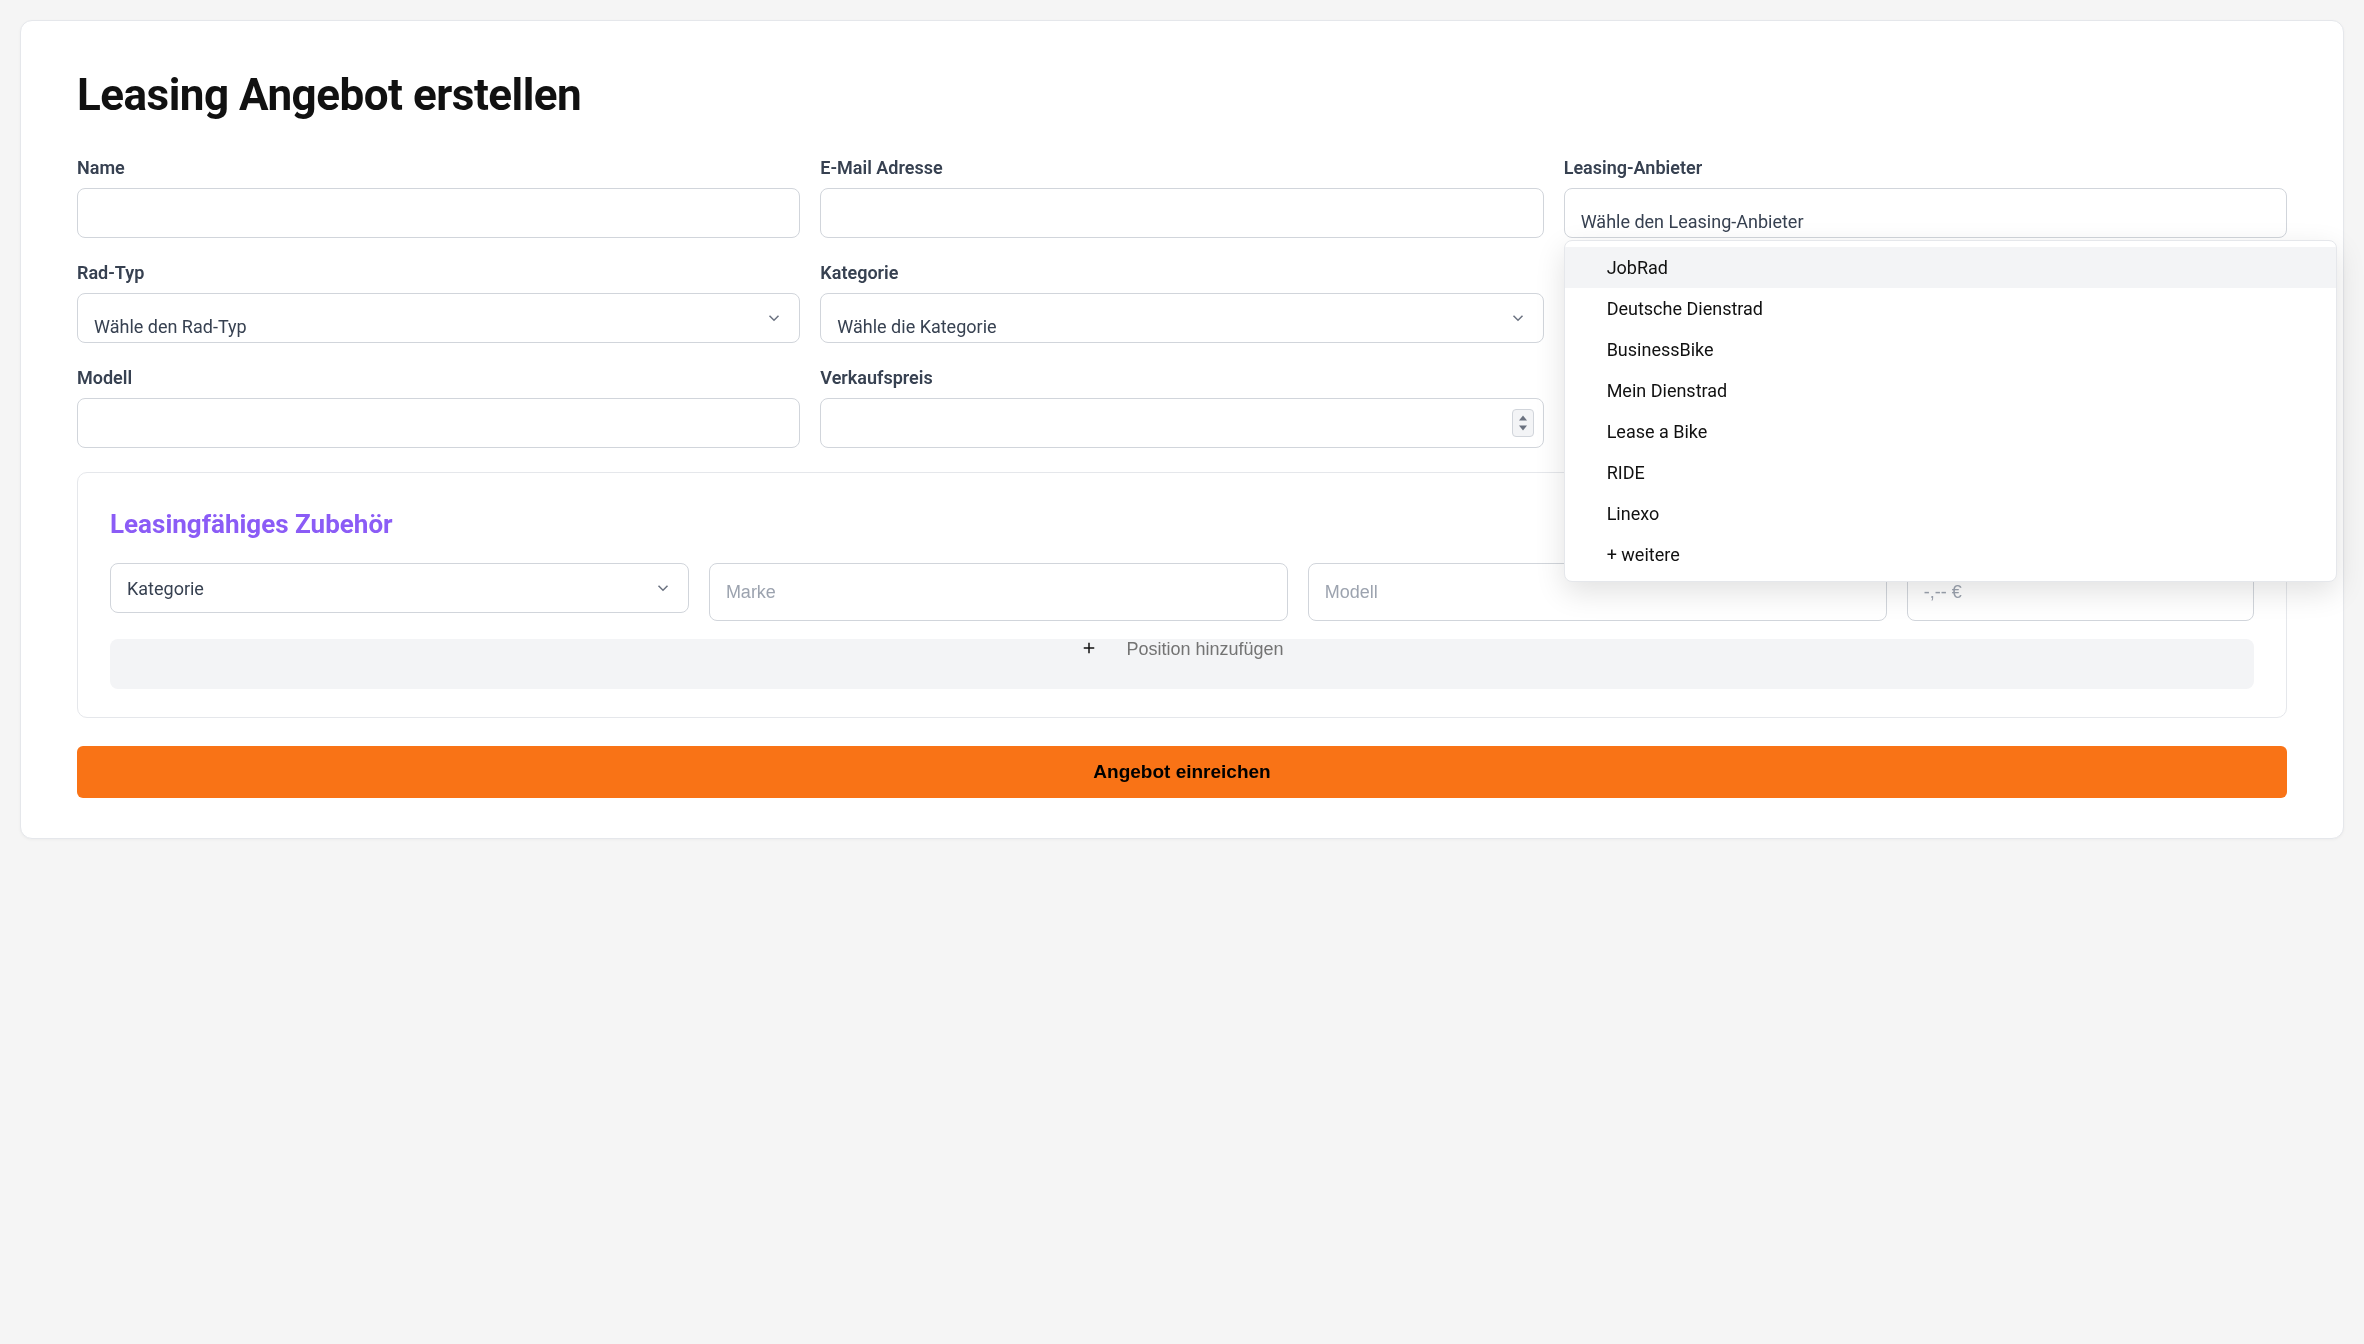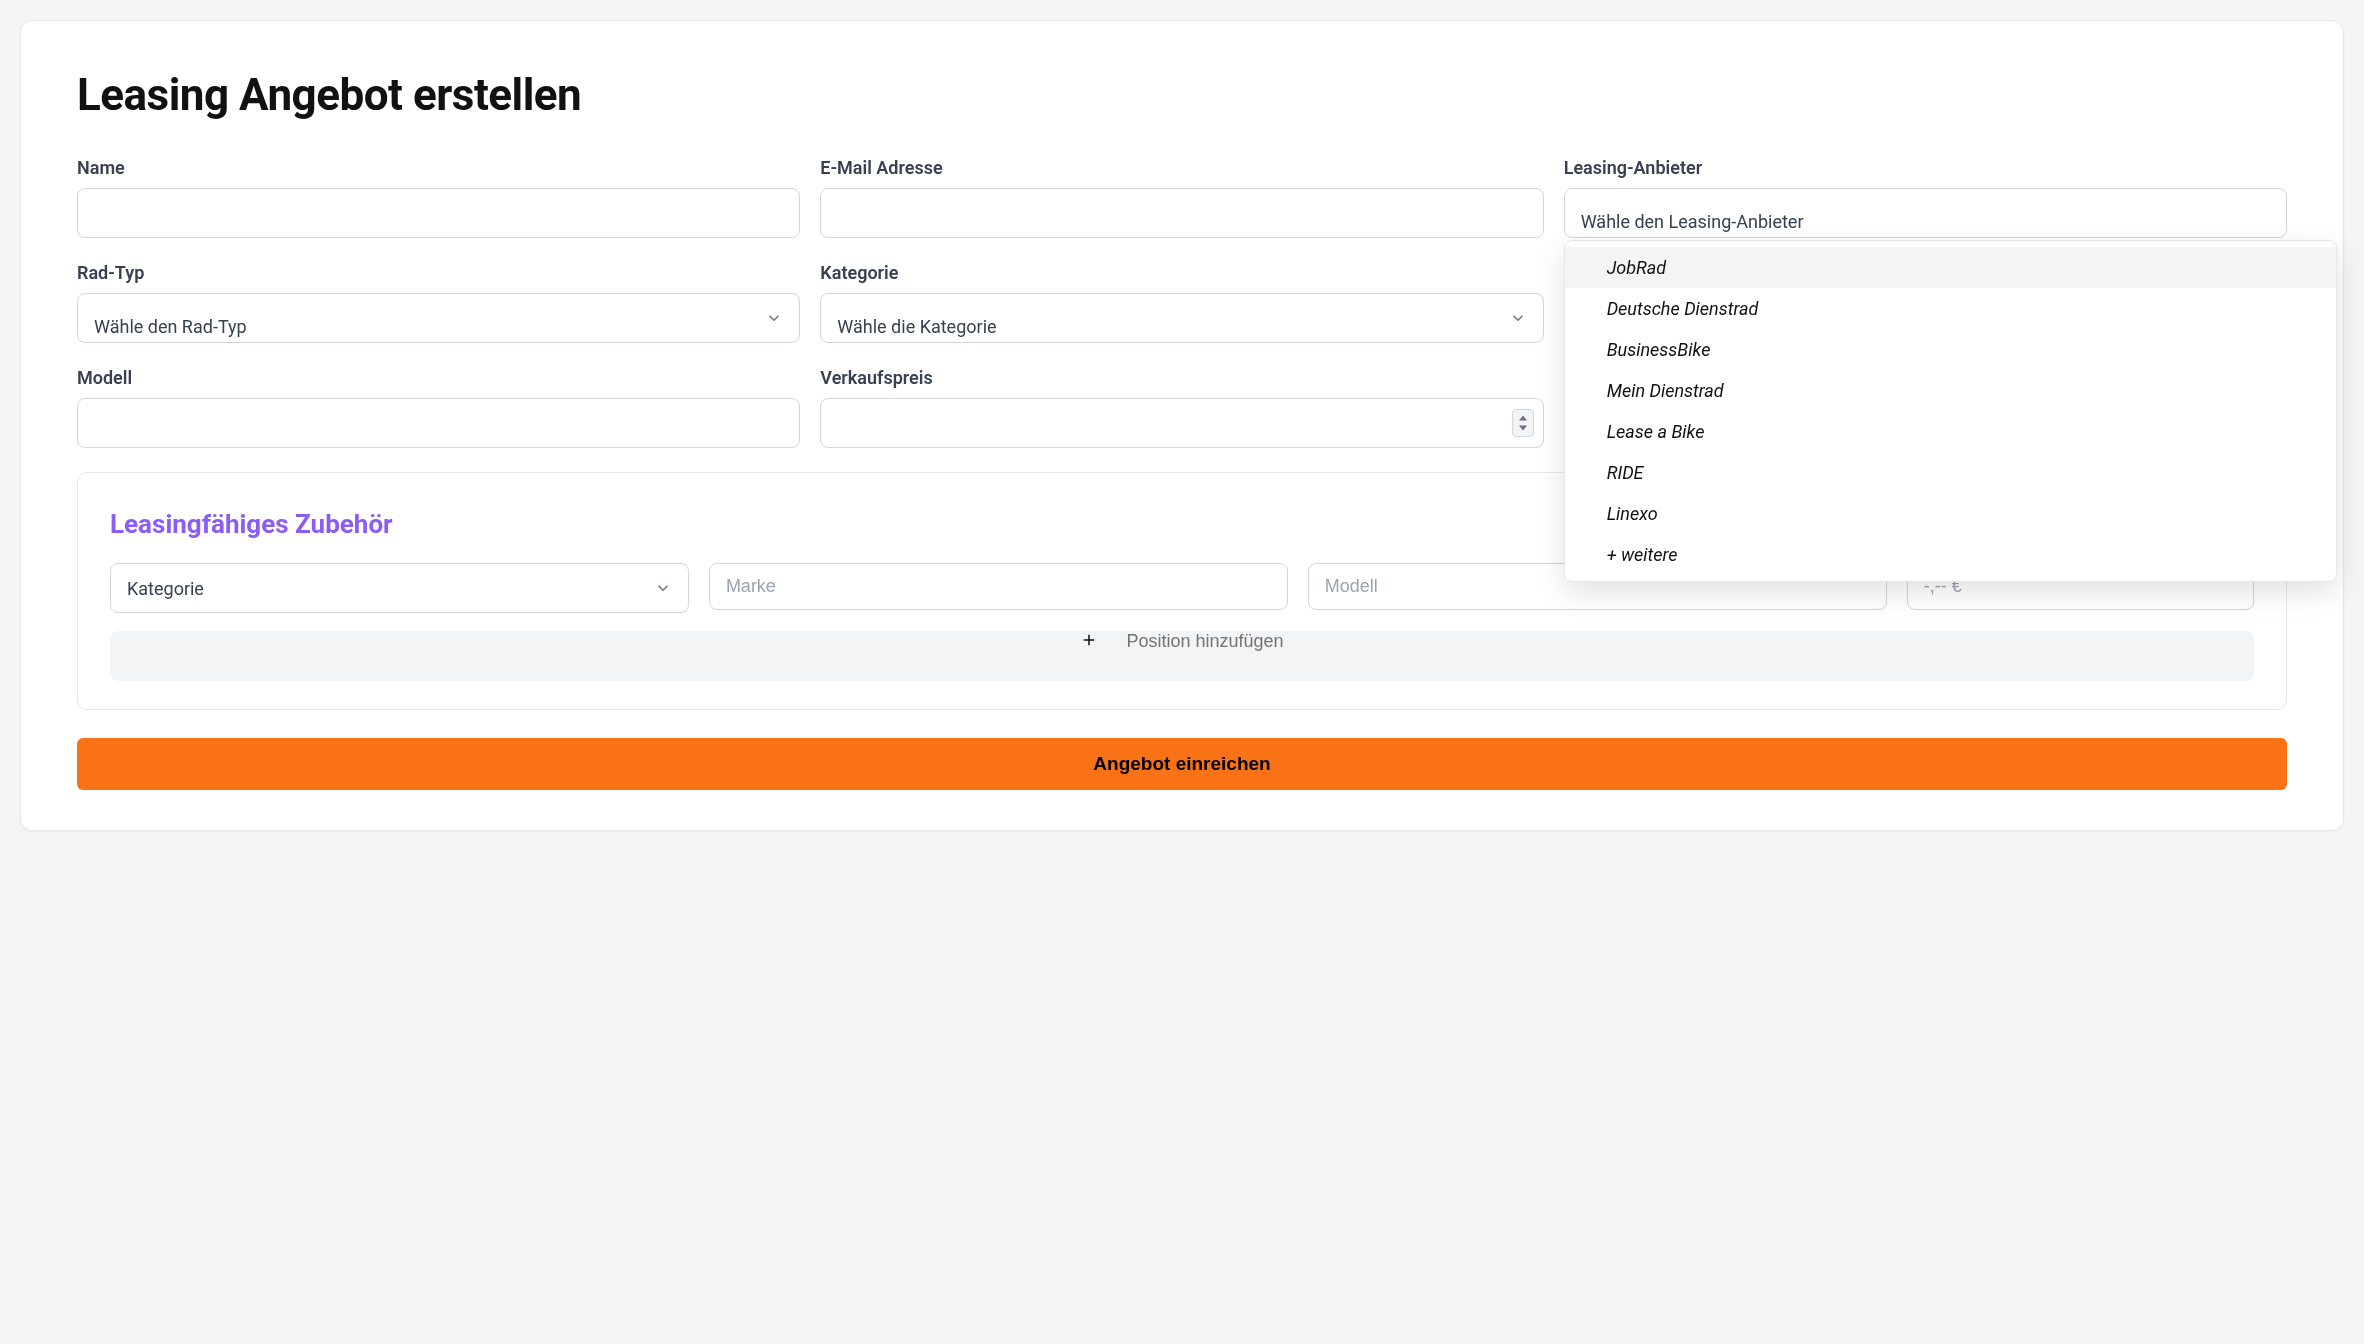--- a/index.html
+++ b/index.html
@@ -125,21 +125,20 @@
       left: 0;
       right: -50px;
       margin-top: 2px;
       background: #fff;
       border: 1px solid #e5e7eb;
       border-radius: 8px;
       box-shadow: 0 10px 30px rgba(0,0,0,0.12);
       z-index: 100;
       padding: 6px 0;
       overflow: hidden;
-      font-style: italic;
     }
 
     .dropdown-item {
       padding: 10px 20px 10px 42px;
       font-size: 18px;
       color: #111;
       cursor: pointer;
     }
 
     .dropdown-item.highlighted {
@@ -176,21 +175,21 @@
       font-size: 18px;
       background: #fff;
       display: flex;
       align-items: center;
       justify-content: space-between;
       cursor: pointer;
       color: #374151;
     }
 
     .acc-input {
-      height: 47px;
+      height: 58px;
       border: 1px solid #d1d5db;
       border-radius: 8px;
       padding: 14px 16px;
       font-size: 18px;
       background: #fff;
       outline: none;
       color: #374151;
     }
 
     .acc-input::placeholder {

